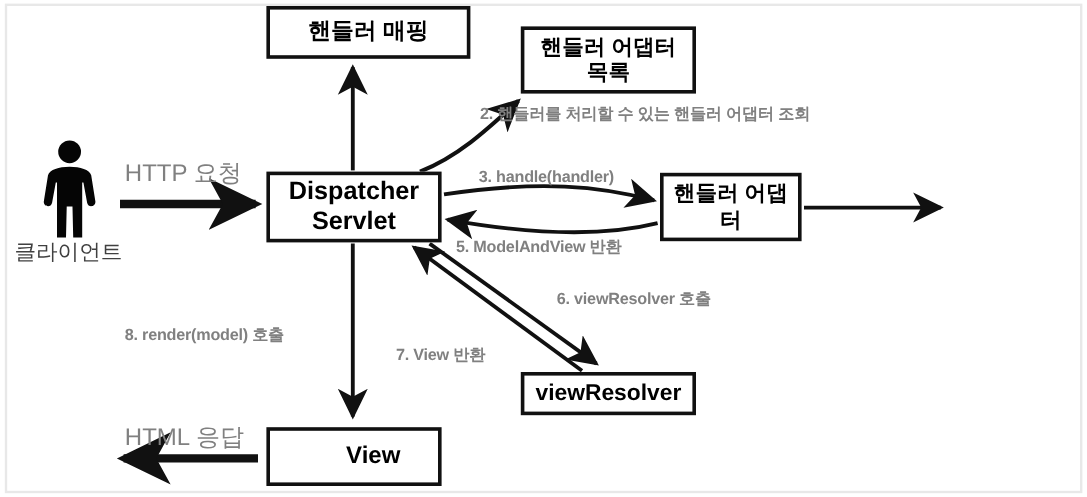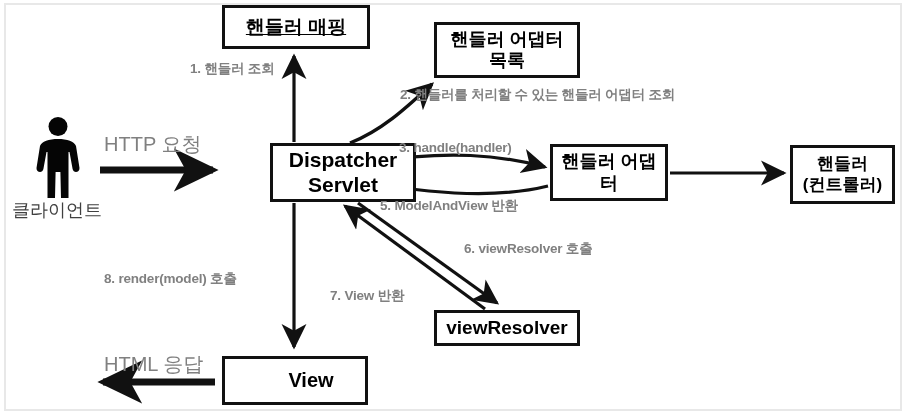--- a/index.html
+++ b/index.html
@@ -44,32 +44,30 @@
     display: flex;
     align-items: center;
     justify-content: center;
     text-align: center;
     color: #000000;
     font-weight: bold;
     line-height: 1.18;
     white-space: pre-line;
   }
   #node-handler-mapping {
-    left: 222px; top: 5px; width: 148px; height: 44px;
+    left: 222px; top: 5px; width: 170px; height: 44px;
     font-size: 19px;
-    text-decoration: underline;
   }
   #node-adapter-list {
     left: 434px; top: 22px; width: 146px; height: 56px;
     font-size: 18px;
   }
   #node-dispatcher {
     left: 222px; top: 143px; width: 146px; height: 59px;
     font-size: 21px;
-    margin-left: 48px;
   }
   #node-handler-adapter {
     left: 550px; top: 144px; width: 118px; height: 57px;
     font-size: 18px;
   }
   #node-handler-controller {
     left: 790px; top: 145px; width: 105px; height: 59px;
     font-size: 17px;
   }
   #node-view-resolver {
@@ -188,32 +186,29 @@
   <div class="node" id="node-handler-mapping">핸들러 매핑</div>
 
   <div class="node" id="node-adapter-list">핸들러 어댑터
 목록</div>
 
   <div class="node" id="node-dispatcher">Dispatcher
 Servlet</div>
 
   <div class="node" id="node-handler-adapter">핸들러 어댑터</div>
 
-  <div class="node" id="node-handler-controller">핸들러
-(컨트롤러)</div>
 
   <div class="node" id="node-view-resolver">viewResolver</div>
 
   <div class="node" id="node-view">View</div>
 
   <div class="label-big" id="label-http-request">HTTP 요청</div>
 
   <div class="label-big" id="label-http-response">HTML 응답</div>
 
-  <div class="label" id="label-step1">1. 핸들러 조회</div>
 
   <div class="label" id="label-step2">2. 핸들러를 처리할 수 있는 핸들러 어댑터 조회</div>
 
   <div class="label" id="label-step3">3. handle(handler)</div>
 
 
   <div class="label" id="label-step5">5. ModelAndView 반환</div>
 
   <div class="label" id="label-step6">6. viewResolver 호출</div>
 

